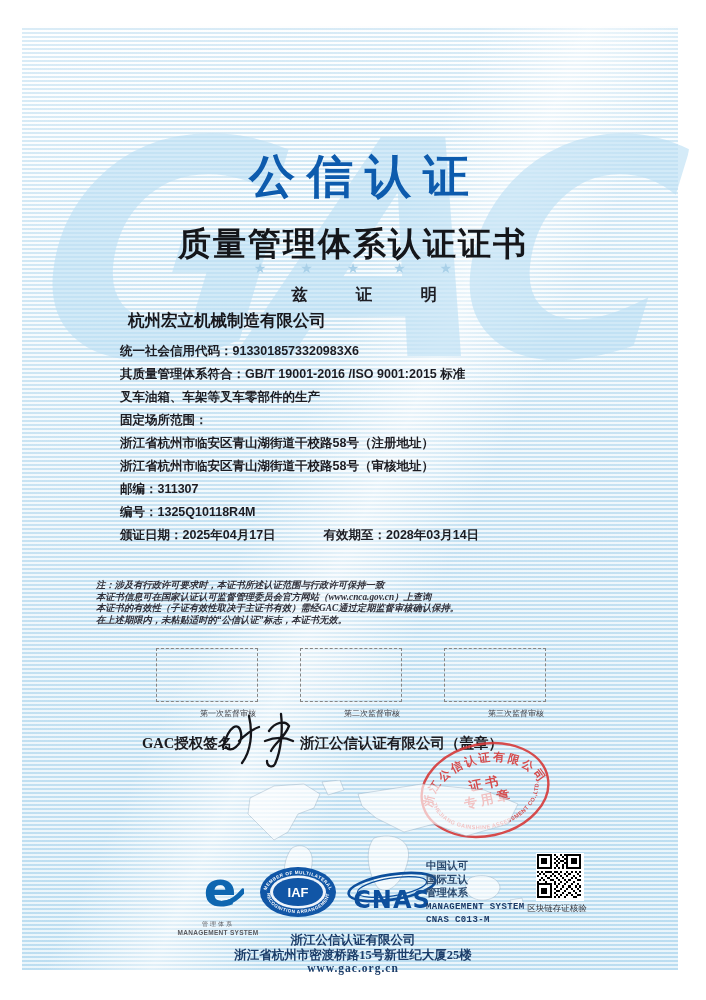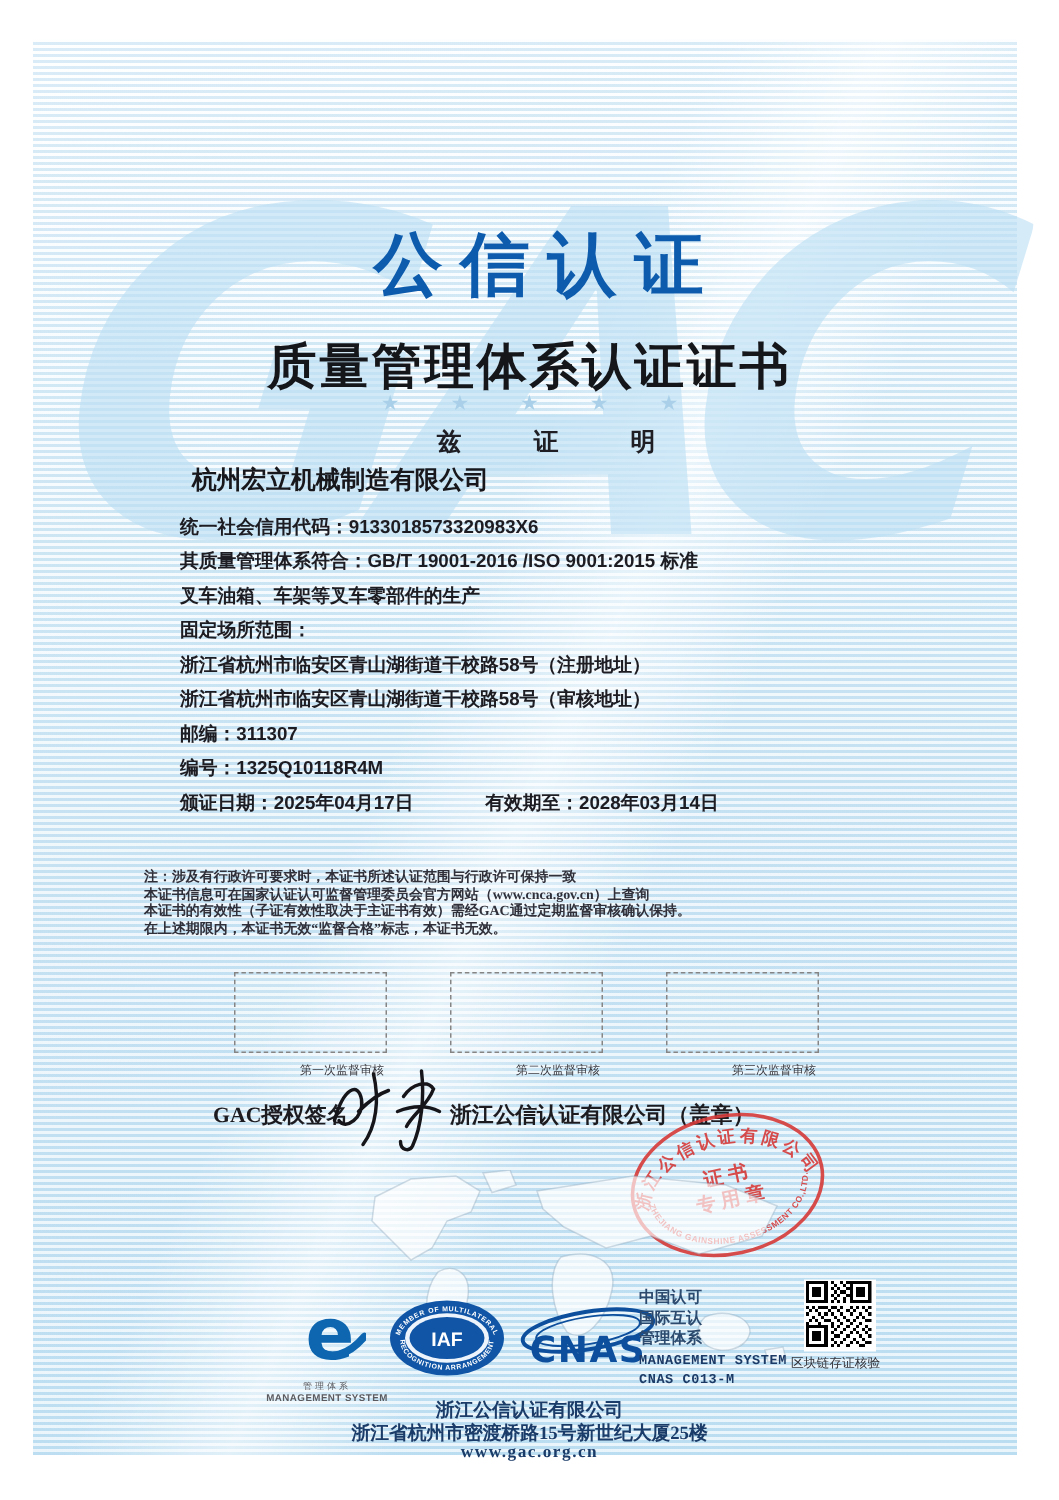--- a/index.html
+++ b/index.html
@@ -24,21 +24,21 @@
   .center{left:0;width:706px;text-align:center;}
   .brand{top:146px;font-size:46px;font-weight:bold;letter-spacing:12px;padding-left:12px;color:#0d5bad;}
   .cert-title{top:222px;font-family:"Liberation Serif",serif;font-size:33px;font-weight:bold;letter-spacing:2px;color:#15161a;}
   .stars{top:260px;font-size:14px;color:#a9d0e8;word-spacing:30px;}
   .certify{top:284px;font-family:"Liberation Serif",serif;font-size:16.5px;font-weight:bold;letter-spacing:22px;padding-left:22px;color:#1e1e24;}
   .info{left:100px;top:309px;color:#1c1c22;white-space:nowrap;}
   .company{font-size:16.5px;font-weight:bold;line-height:22px;margin-bottom:9px;color:#17171c;margin-left:28px;}
   .b-line{font-size:12.5px;font-weight:bold;line-height:23px;margin-left:20px;}
   .date-row .w1{display:inline-block;width:200px;}
   .notes{left:96px;top:580px;font-family:"Liberation Serif",serif;font-weight:bold;
-    font-size:9.3px;line-height:11.7px;color:#30303a;white-space:nowrap;}
+    font-size:9.3px;line-height:11.7px;color:#30303a;white-space:nowrap;font-style:italic;}
   .sup-box{top:648px;width:100px;height:52px;border:1px dashed #858585;background:rgba(255,255,255,.12);}
   .sup-label{top:708px;width:100px;text-align:right;font-family:"Liberation Serif",serif;font-size:8px;color:#3a3a40;}
   .sig-label,.stamp-note{top:734px;font-family:"Liberation Serif",serif;font-weight:bold;font-size:14.5px;color:#1b1b20;white-space:nowrap;}
   .seal-wrap{left:415px;top:736px;width:140px;height:108px;transform:rotate(-12deg);opacity:.9;}
   .map-wrap{left:222px;top:780px;width:318px;height:158px;opacity:.85;}
   .ms-labels{left:163px;top:920px;width:110px;text-align:center;color:#5a5a5f;}
   .ms-cn{font-size:6px;letter-spacing:2px;}
   .ms-en{font-size:6.5px;font-weight:bold;letter-spacing:.3px;}
   .accred{left:426px;top:860px;white-space:nowrap;font-family:Liberation Mono, monospace;}
   .accred .cn{font-size:10.5px;font-weight:bold;color:#2c4a6e;line-height:13.5px;}
@@ -77,21 +77,21 @@
     <div class="b-line date-row">
       <span class="w1">颁证日期：2025年04月17日</span>
       <span>有效期至：2028年03月14日</span>
     </div>
   </div>
 
   <div class="abs z notes">
     <div>注：涉及有行政许可要求时，本证书所述认证范围与行政许可保持一致</div>
     <div>本证书信息可在国家认证认可监督管理委员会官方网站（www.cnca.gov.cn）上查询</div>
     <div>本证书的有效性（子证有效性取决于主证书有效）需经GAC通过定期监督审核确认保持。</div>
-    <div>在上述期限内，本证书无效“监督合格”标志，本证书无效。</div>
+    <div>在上述期限内，未粘贴适时的“公信认证”标志，本证书无效。</div>
   </div>
 
   <div class="abs z sup-box" style="left:156px;"></div>
   <div class="abs z sup-box" style="left:300px;"></div>
   <div class="abs z sup-box" style="left:444px;"></div>
   <div class="abs z sup-label" style="left:156px;">第一次监督审核</div>
   <div class="abs z sup-label" style="left:300px;">第二次监督审核</div>
   <div class="abs z sup-label" style="left:444px;">第三次监督审核</div>
 
   <div class="abs z sig-label" style="left:142px;">GAC授权签名</div>

